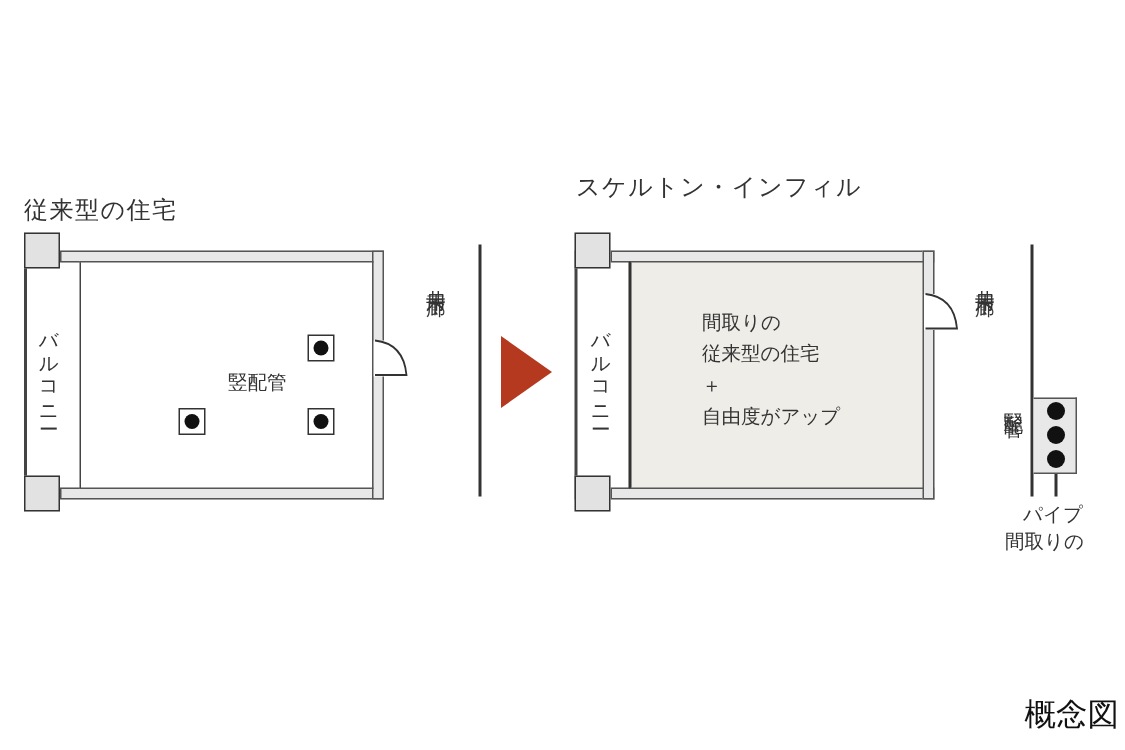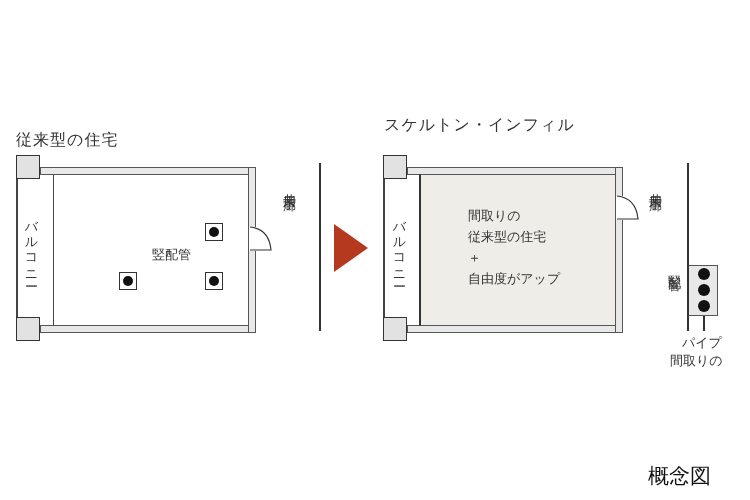--- a/index.html
+++ b/index.html
@@ -91,13 +91,13 @@
 
 <div class="abs" style="left:689px;top:265px;width:29px;height:51px;background:#e8e8e8;border:1.5px solid #555;border-left:none;box-sizing:border-box;"></div>
 <div class="abs" style="left:698px;top:268px;width:12px;height:12px;border-radius:50%;background:#111;"></div>
 <div class="abs" style="left:698px;top:284px;width:12px;height:12px;border-radius:50%;background:#111;"></div>
 <div class="abs" style="left:698px;top:300px;width:12px;height:12px;border-radius:50%;background:#111;"></div>
 <div class="abs" style="left:703px;top:316px;width:1.5px;height:15px;background:#333;"></div>
 <div class="abs vtext" style="left:665px;top:265px;">竪配管</div>
 <div class="abs label" style="left:682px;top:334px;">パイプ</div>
 <div class="abs label" style="left:670px;top:352px;">間取りの</div>
 
-<div class="abs" style="left:648px;top:462px;font-size:21px;color:#111;">概念図</div>
+<div class="abs" style="left:683px;top:462px;font-size:21px;color:#111;">概念図</div>
 
 </body></html>

